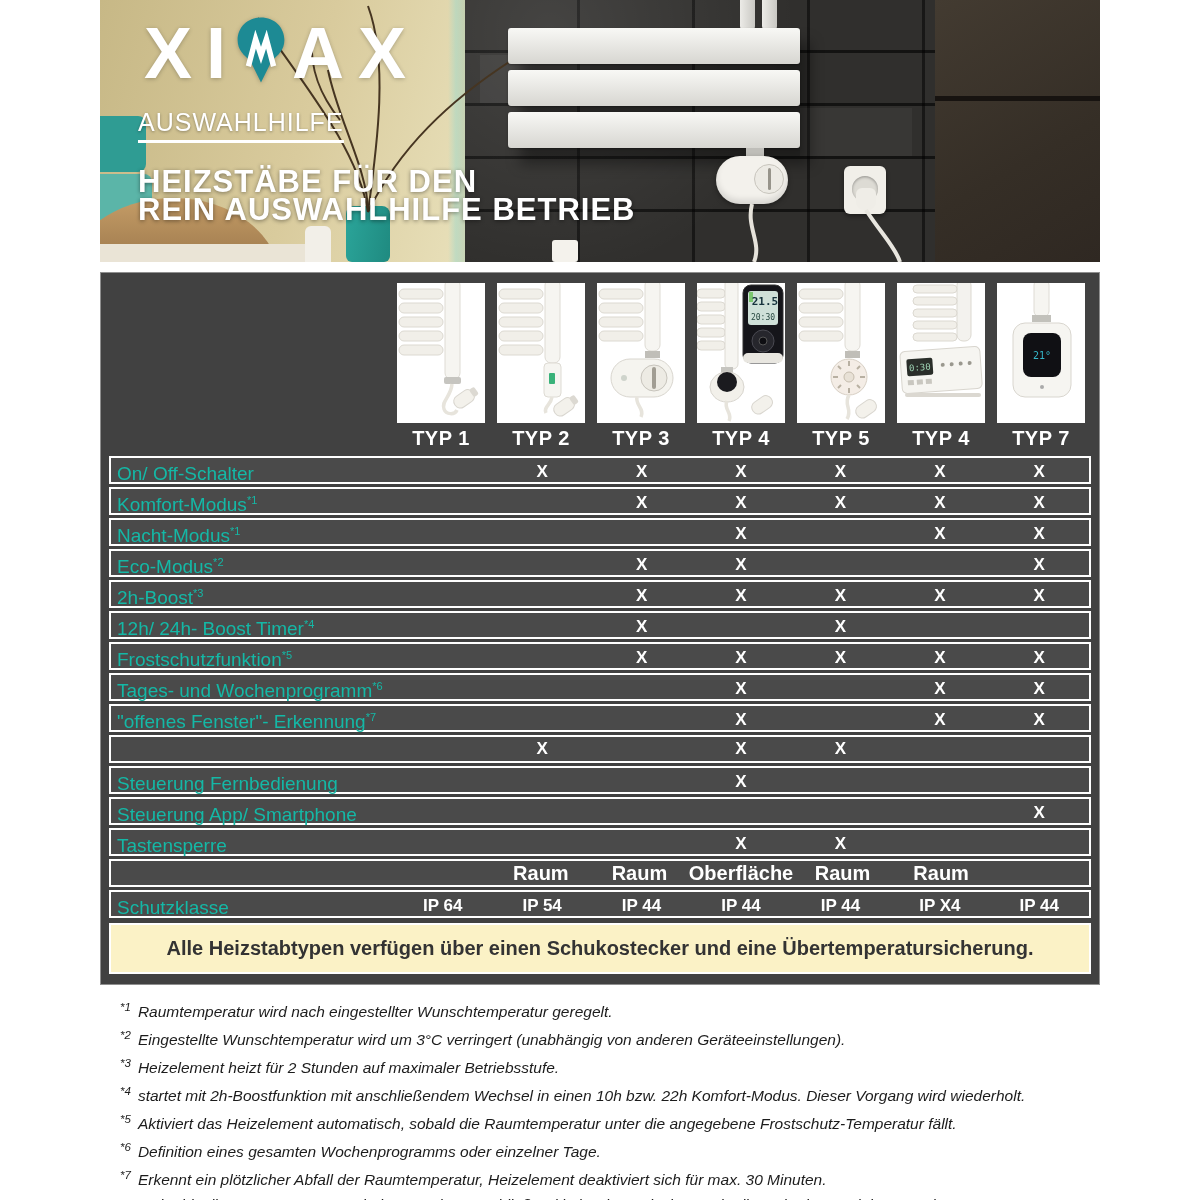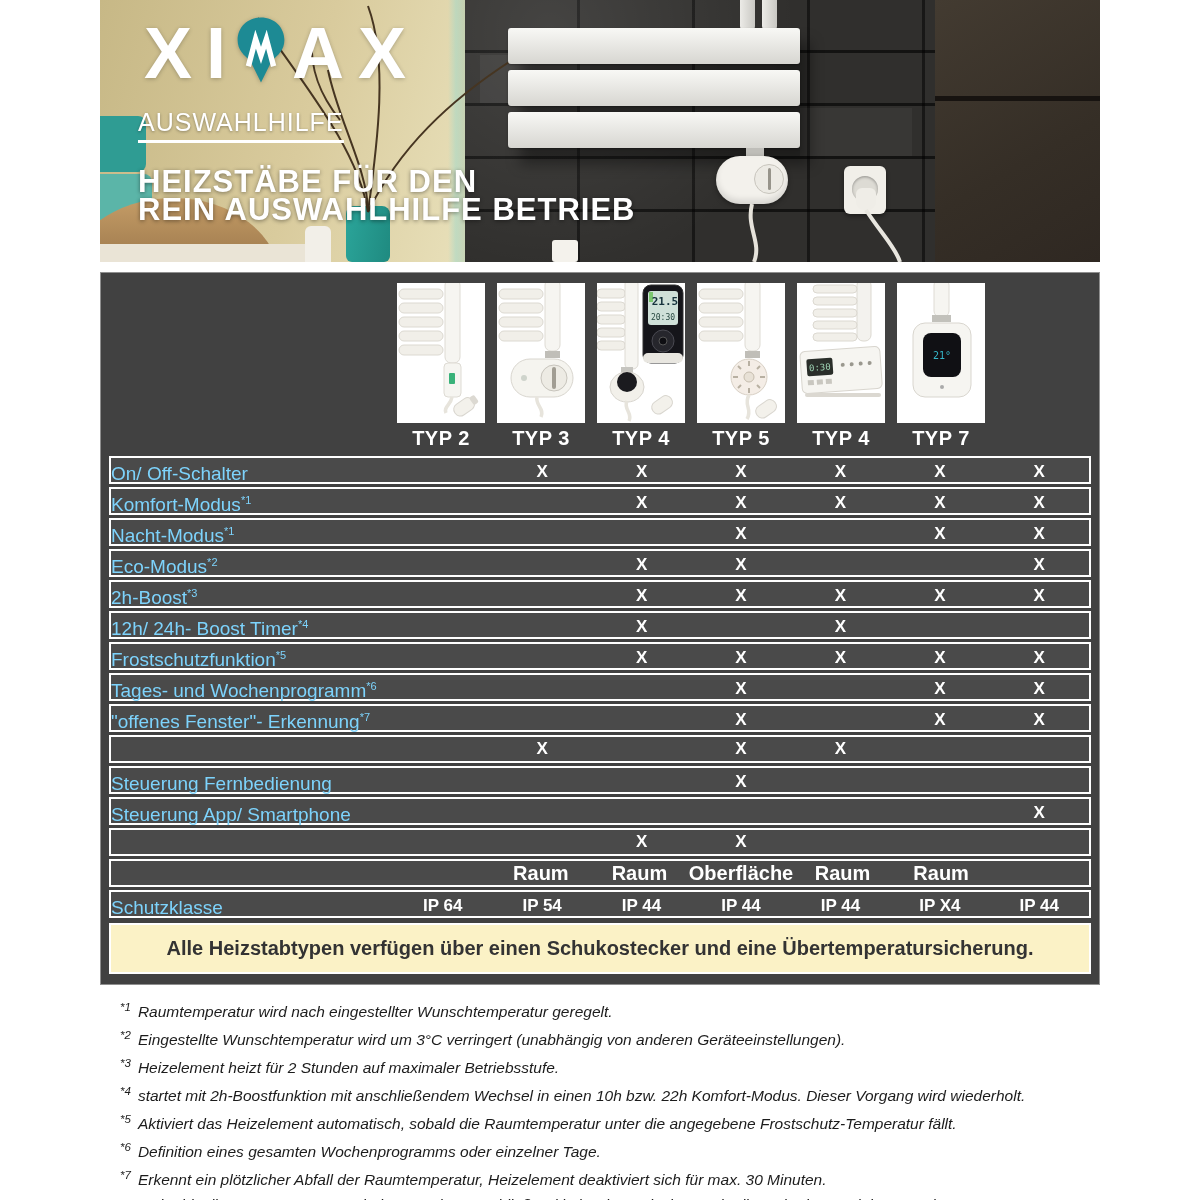--- a/index.html
+++ b/index.html
@@ -65,21 +65,21 @@
 
   
   .board { margin-top:10px; background:#414141; border:1px solid #8f8f8f; padding:10px 8px; }
   .types { display:grid; grid-template-columns:282px repeat(7,1fr); margin-bottom:6px; }
   .tcol { display:flex; flex-direction:column; align-items:center;justify-content:flex-end; }
   .tbox { width:88px; height:140px; background:#fff; }
   .tlabel { color:#fff; font-weight:bold; font-size:20px; margin-top:4px; letter-spacing:.5px; }
 
   .frow { display:grid; grid-template-columns:282px repeat(7,1fr); align-items:center;
           background:#4a4a4a; border:2px solid #fff; height:28px; margin-bottom:3px; }
-  .rlabel { color:#7dd3fc; font-size:19px; white-space:nowrap; line-height:22px; }
+  .rlabel { color:#14b8a6; font-size:19px; padding-left:6px; white-space:nowrap; line-height:22px; }
   .rlabel sup { font-size:11px; }
   .cell { text-align:center; color:#fff; font-weight:bold; font-size:17px; }
   .frow.small .cell { font-size:20px; }
   .banner { margin-top:5px; background:#fbf2c6; border:2px solid #fff; text-align:center;
             font-weight:bold; font-size:20px; color:#333; padding:12px 8px; }
 
   
   .footnotes { margin:15px 0 0 20px; font-style:italic; color:#1c1c1c; font-size:15.5px; line-height:1.22; }
   .fn { margin-bottom:6px; }
   .fn sup { font-size:11.5px; margin-right:7px; }
@@ -144,20 +144,37 @@
     <div class="eyebrow">AUSWAHLHILFE</div>
     <div class="t1">HEIZSTÄBE FÜR DEN</div>
     <div class="t2">REIN AUSWAHLHILFE BETRIEB</div>
   </div>
 
   <div class="board">
 
     <div class="types">
       <div></div>
 
+      <div class="tcol">
+        <svg class="tbox" viewBox="0 0 88 140">
+          <rect x="2" y="6" width="44" height="10" rx="5" fill="#f1efe9" stroke="#dcd9d1"></rect>
+              <rect x="2" y="20" width="44" height="10" rx="5" fill="#f1efe9" stroke="#dcd9d1"></rect>
+              <rect x="2" y="34" width="44" height="10" rx="5" fill="#f1efe9" stroke="#dcd9d1"></rect>
+              <rect x="2" y="48" width="44" height="10" rx="5" fill="#f1efe9" stroke="#dcd9d1"></rect>
+              <rect x="2" y="62" width="44" height="10" rx="5" fill="#f1efe9" stroke="#dcd9d1"></rect>
+          <rect x="48" y="-4" width="15" height="100" rx="6" fill="#f6f5f1" stroke="#dedbd4"></rect>
+          <rect x="47" y="94" width="17" height="7" rx="2" fill="#c6c5c0"></rect>
+          <path d="M55,101 C54,114 44,118 47,126 C49,132 58,132 60,127" stroke="#e7e4dc" stroke-width="3.5" fill="none"></path>
+          <g transform="rotate(-35 66 116)">
+                <rect x="56" y="110" width="22" height="13" rx="6" fill="#f3f1eb" stroke="#d9d6cf"></rect>
+                <rect x="76" y="112" width="6" height="9" rx="2" fill="#dcd9d2"></rect>
+              </g>
+        </svg>
+        <div class="tlabel">TYP 1</div>
+      </div>
 
       <div class="tcol">
         <svg class="tbox" viewBox="0 0 88 140">
           <rect x="2" y="6" width="44" height="10" rx="5" fill="#f1efe9" stroke="#dcd9d1"></rect>
               <rect x="2" y="20" width="44" height="10" rx="5" fill="#f1efe9" stroke="#dcd9d1"></rect>
               <rect x="2" y="34" width="44" height="10" rx="5" fill="#f1efe9" stroke="#dcd9d1"></rect>
               <rect x="2" y="48" width="44" height="10" rx="5" fill="#f1efe9" stroke="#dcd9d1"></rect>
               <rect x="2" y="62" width="44" height="10" rx="5" fill="#f1efe9" stroke="#dcd9d1"></rect>
           <rect x="48" y="-4" width="15" height="84" rx="6" fill="#f6f5f1" stroke="#dedbd4"></rect>
           <rect x="47" y="80" width="17" height="34" rx="4" fill="#f6f5f1" stroke="#dedbd4"></rect>
@@ -394,20 +411,21 @@
       <div class="rlabel"><span>Steuerung App/ Smartphone</span><sup></sup></div>
       <div class="cell"></div>
           <div class="cell"></div>
           <div class="cell"></div>
           <div class="cell"></div>
           <div class="cell"></div>
           <div class="cell"></div>
           <div class="cell">X</div>
     </div>
     <div class="frow">
+      <div class="rlabel"><span>Tastensperre</span><sup></sup></div>
       <div class="cell"></div>
           <div class="cell"></div>
           <div class="cell"></div>
           <div class="cell">X</div>
           <div class="cell">X</div>
           <div class="cell"></div>
           <div class="cell"></div>
     </div>
     <div class="frow small">
       <div class="cell"></div>

